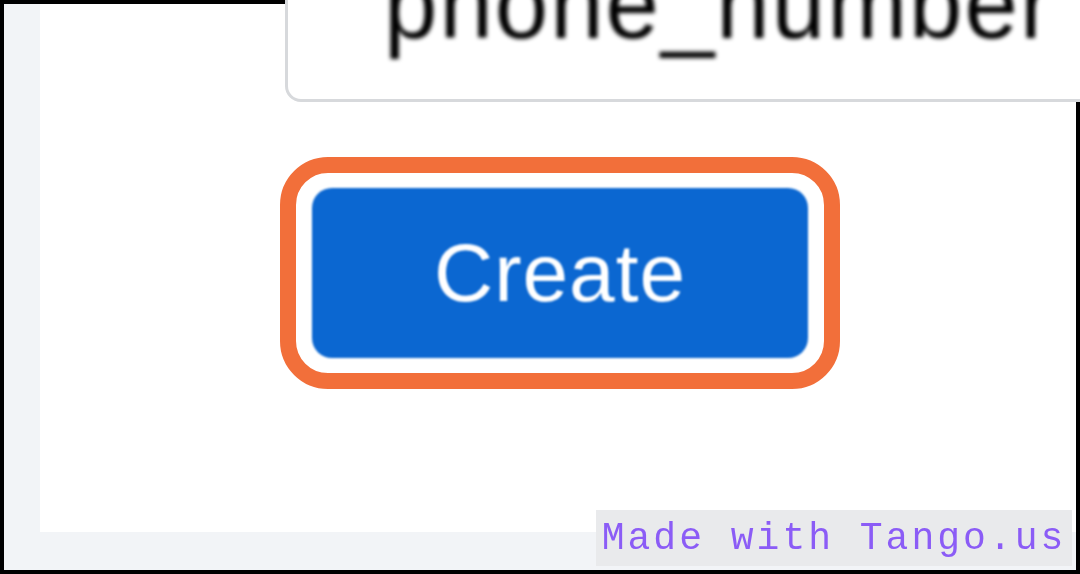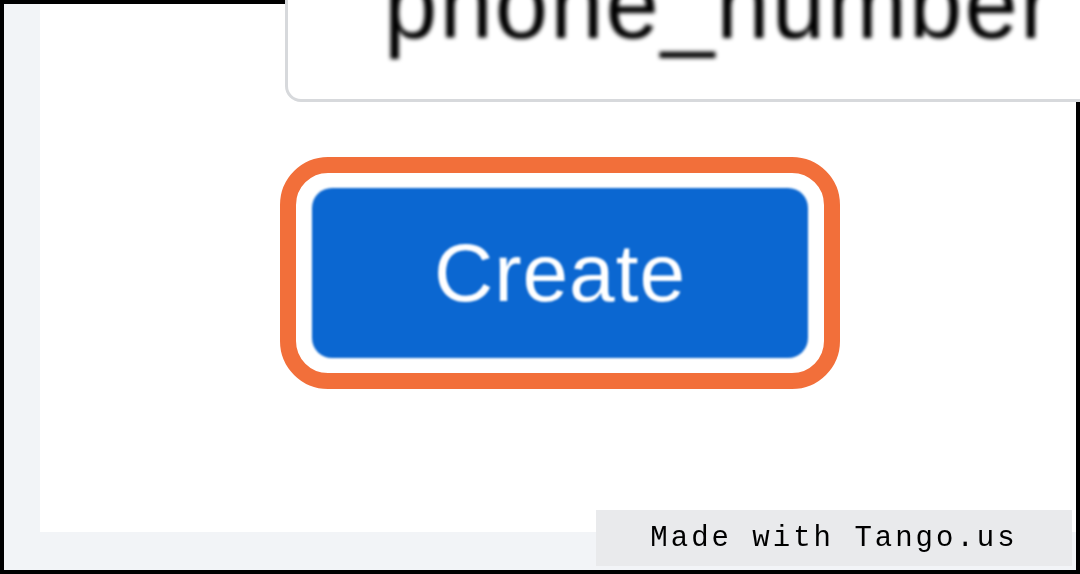--- a/index.html
+++ b/index.html
@@ -108,22 +108,22 @@
       position: absolute;
       bottom: 4px;
       right: 4px;
       width: 476px;
       height: 56px;
       background: #e9eaec;
       display: flex;
       align-items: center;
       justify-content: center;
       font-family: "Courier New", Courier, monospace;
-      font-size: 29px;
-      color: #000000;
+      font-size: 38px;
+      color: #8b5cf6;
       letter-spacing: 3px;
     }
   </style>
 </head>
 <body>
 
 <div class="outer-frame">
 
   <div class="sidebar-strip"></div>
 

